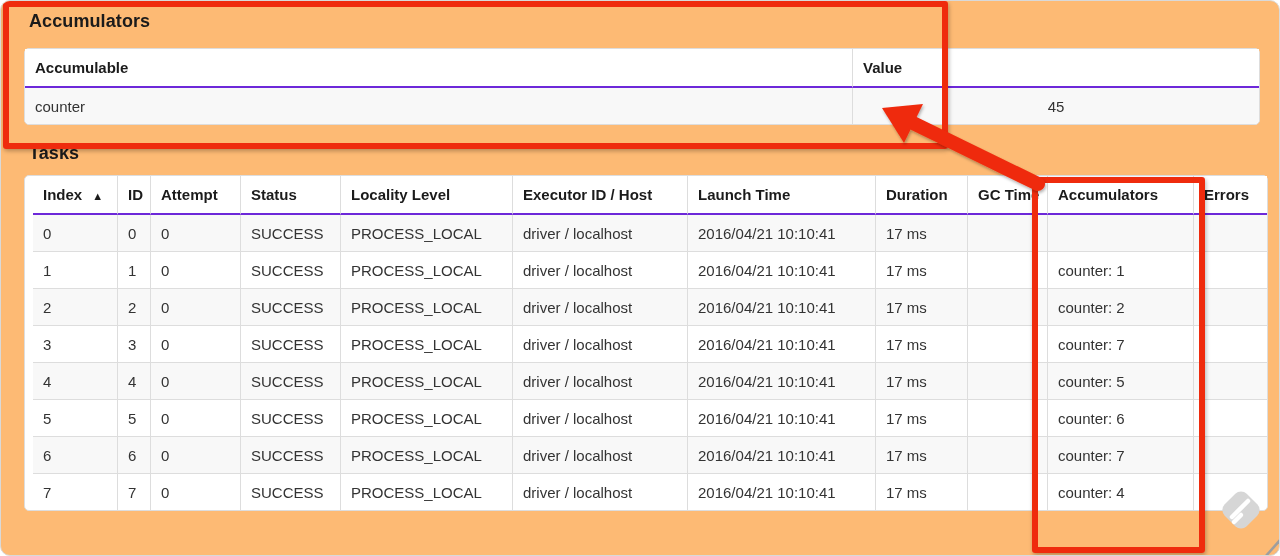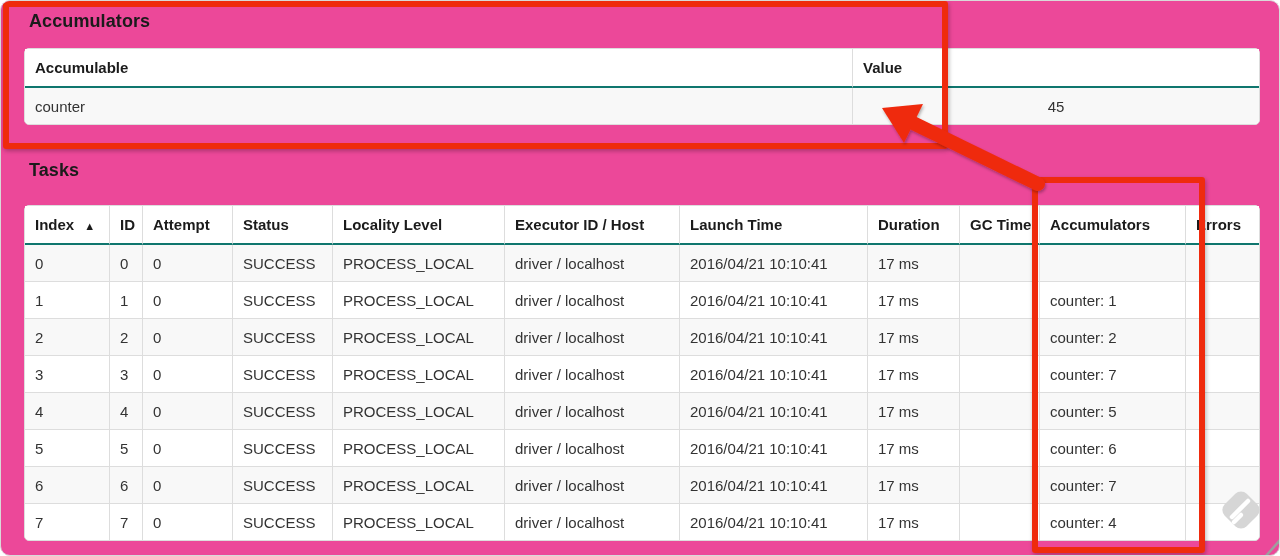--- a/index.html
+++ b/index.html
@@ -1,57 +1,57 @@
 <!DOCTYPE html>
 <html style="--anno-red: #ef2b0d;"><head>
 <meta charset="utf-8">
 <style>
   html,body{margin:0;padding:0;background:#fff;}
   .page{
     position:relative;
     width:1280px;height:556px;
-    background:#ec4899;
+    background:#fdba74;
     border:1px solid #d9d9d9;
     border-radius:10px;
     box-sizing:border-box;
     overflow:hidden;
     font-family:"Liberation Sans","DejaVu Sans",sans-serif;
     color:#333;
   }
   h2.section-heading{
     position:absolute;margin:0;
     font-size:18px;font-weight:bold;color:#1b1b1b;
     letter-spacing:0.1px;
   }
   #acc-heading{left:28px;top:10px;}
-  #tasks-heading{left:28px;top:159px;}
+  #tasks-heading{left:28px;top:142px;}
 
   table.ui-table{
     position:absolute;left:23px;
     border-collapse:separate;border-spacing:0;
     table-layout:fixed;
     background:#fff;
     border:1px solid #dddddd;
     border-radius:5px;
     font-size:15px;
   }
   #acc-table{top:47px;width:1234px;}
-  #tasks-table{top:204px;width:1234px;}
+  #tasks-table{top:174px;width:1234px;padding-left:8px;}
 
   .ui-table th,.ui-table td{
     padding:0 10px;
     text-align:left;vertical-align:middle;
     white-space:nowrap;overflow:hidden;
     border-left:1px solid #dddddd;
     font-size:15px;
   }
   .ui-table th{
     height:37px;
     font-weight:bold;color:#1b1b1b;
-    border-bottom:2px solid #0f766e;
+    border-bottom:2px solid #6d28d9;
     background:#ffffff;
   }
   .ui-table td{height:36px;background:#ffffff;}
   .ui-table th:first-child,.ui-table td:first-child{border-left:none;}
   .ui-table tbody tr:not(:first-child) td{border-top:1px solid #dddddd;}
   .ui-table tbody tr:nth-child(odd) td{background:#f8f8f8;}
   .ui-table tbody tr:last-child td:first-child{border-bottom-left-radius:5px;}
   .ui-table tbody tr:last-child td:last-child{border-bottom-right-radius:5px;text-align:center;}
   .sort-icon{font-size:11px;margin-left:10px;color:#1b1b1b;}
 

